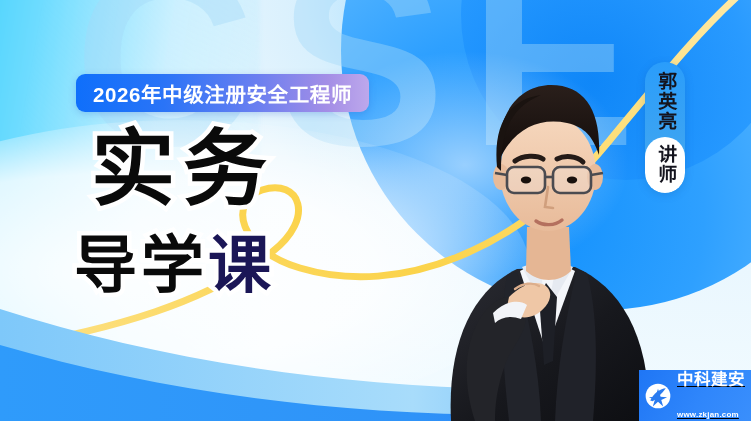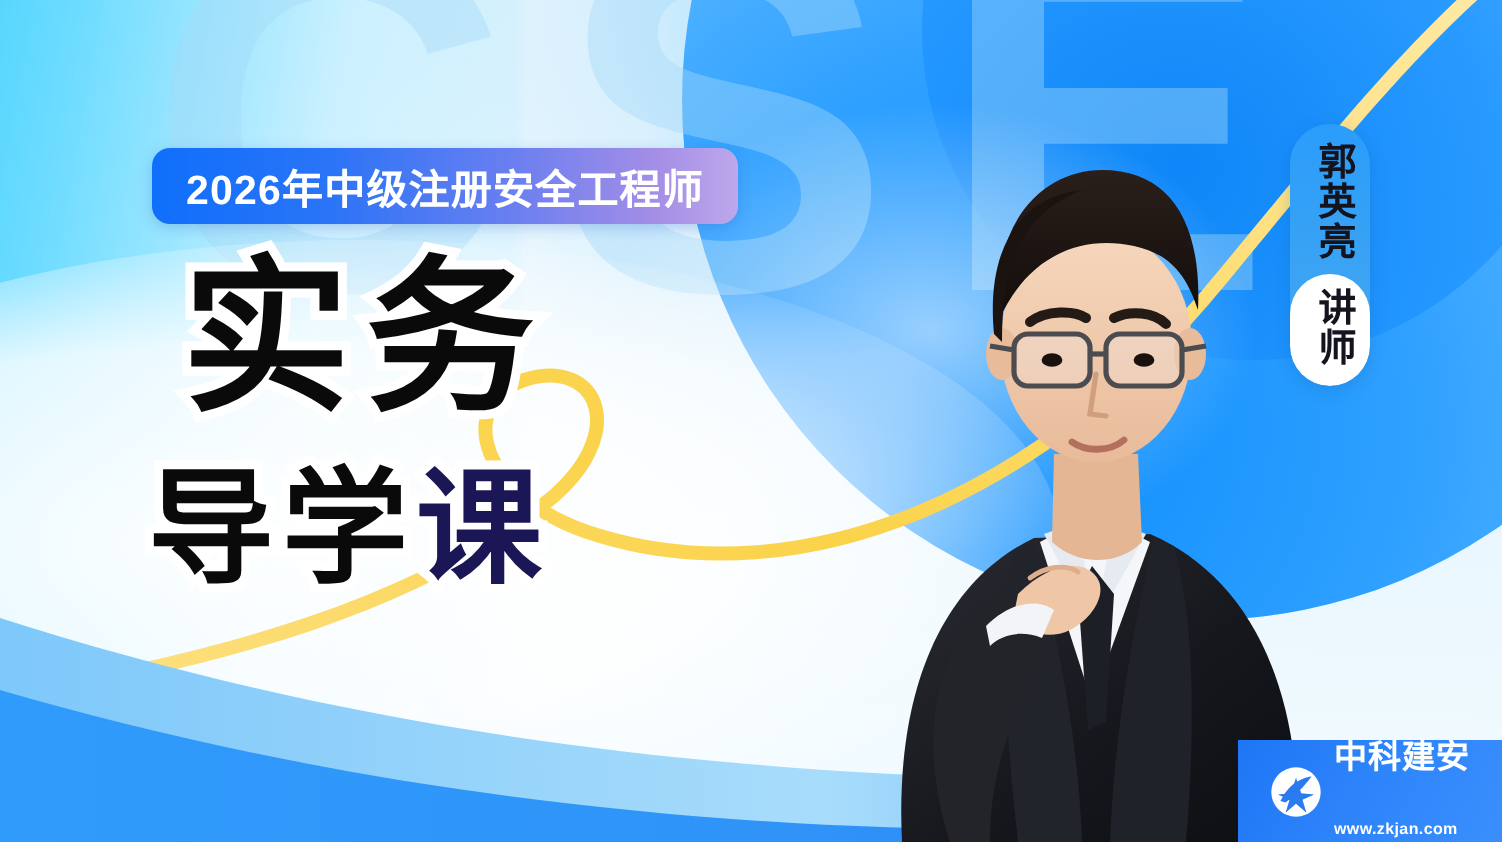--- a/index.html
+++ b/index.html
@@ -121,23 +121,23 @@
     padding:7px 0 9px 0;
   }
   .role-pill .rl{
     font-size:19px;line-height:1.18;font-weight:700;color:#14141e;
     writing-mode:vertical-rl;text-orientation:upright;letter-spacing:1px;
   }
 
   
   .logo{
     position:absolute;right:0;bottom:0;
-    width:132px;height:51px;
+    width:112px;height:51px;
     background:linear-gradient(120deg,#1f76f5 0%,#2f86fb 55%,#3a8ffc 100%);
-    display:flex;align-items:center;justify-content:center;gap:6px;
+    display:flex;align-items:center;justify-content:center;gap:6px;text-decoration:underline;
   }
   .logo-mark{width:26px;height:26px;flex:0 0 26px;}
   .logo-txt{display:flex;flex-direction:column;align-items:flex-start;}
   .logo-cn{font-size:16.5px;font-weight:800;color:#fff;letter-spacing:.5px;line-height:1.05;}
   .logo-url{font-size:8px;font-weight:700;color:#fff;letter-spacing:.2px;line-height:1.4;margin-top:20px;}
 </style>
 </head>
 <body>
 
 <div class="banner">

